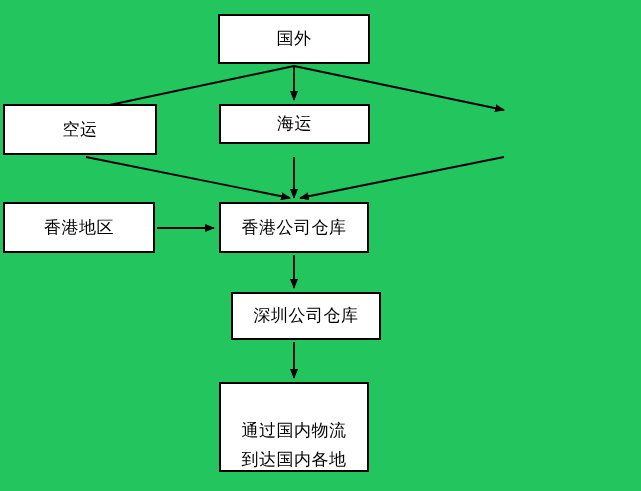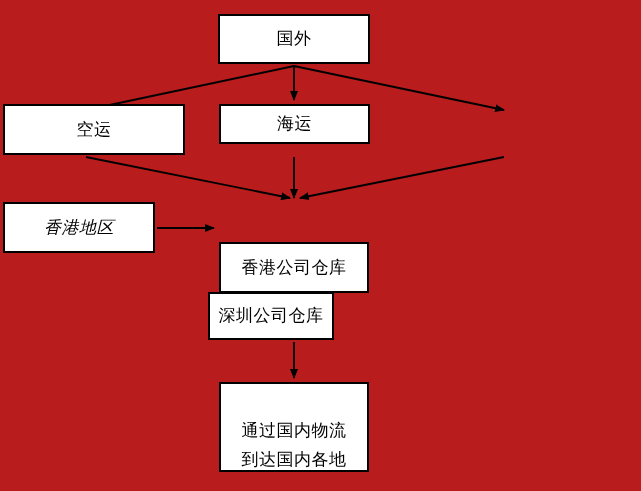--- a/index.html
+++ b/index.html
@@ -4,21 +4,21 @@
 <style>
   html, body {
     margin: 0;
     padding: 0;
     background: #ffffff;
   }
   #canvas {
     position: relative;
     width: 641px;
     height: 491px;
-    background: #b91c1c;
+    background: #22c55e;
     font-family: "DejaVu Sans", "Liberation Sans", sans-serif;
     overflow: hidden;
   }
   .node {
     position: absolute;
     box-sizing: border-box;
     border: 2px solid #000000;
     background: #ffffff;
     display: flex;
     flex-direction: column;
@@ -64,38 +64,38 @@
         <path d="M 157 228 L 214 228" marker-end="url(#arrowhead)"></path>
         <path d="M 294 255 L 294 288" marker-end="url(#arrowhead)"></path>
         <path d="M 294 342 L 294 378" marker-end="url(#arrowhead)"></path>
       </g>
   </svg>
 
   <div class="node" style="left:218px;top:14px;width:152px;height:50px;">
     <span>国外</span>
   </div>
 
-  <div class="node" style="left:3px;top:104px;width:182px;height:51px;">
+  <div class="node" style="left:3px;top:104px;width:154px;height:51px;">
     <span>空运</span>
   </div>
 
   <div class="node" style="left:219px;top:104px;width:151px;height:40px;">
     <span>海运</span>
   </div>
 
 
-  <div class="node" style="left:3px;top:202px;width:152px;height:51px;font-style:italic;">
+  <div class="node" style="left:3px;top:202px;width:152px;height:51px;">
     <span>香港地区</span>
   </div>
 
-  <div class="node" style="left:219px;top:202px;width:150px;height:51px;margin-top:40px;">
+  <div class="node" style="left:219px;top:202px;width:150px;height:51px;">
     <span>香港公司仓库</span>
   </div>
 
-  <div class="node" style="left:208px;top:292px;width:126px;height:48px;">
+  <div class="node" style="left:231px;top:292px;width:150px;height:48px;">
     <span>深圳公司仓库</span>
   </div>
 
   <div class="node" style="left:219px;top:382px;width:150px;height:90px;justify-content:flex-end;">
     <span>通过国内物流</span>
     <span class="line2">到达国内各地</span>
   </div>
 
 </div>
 

